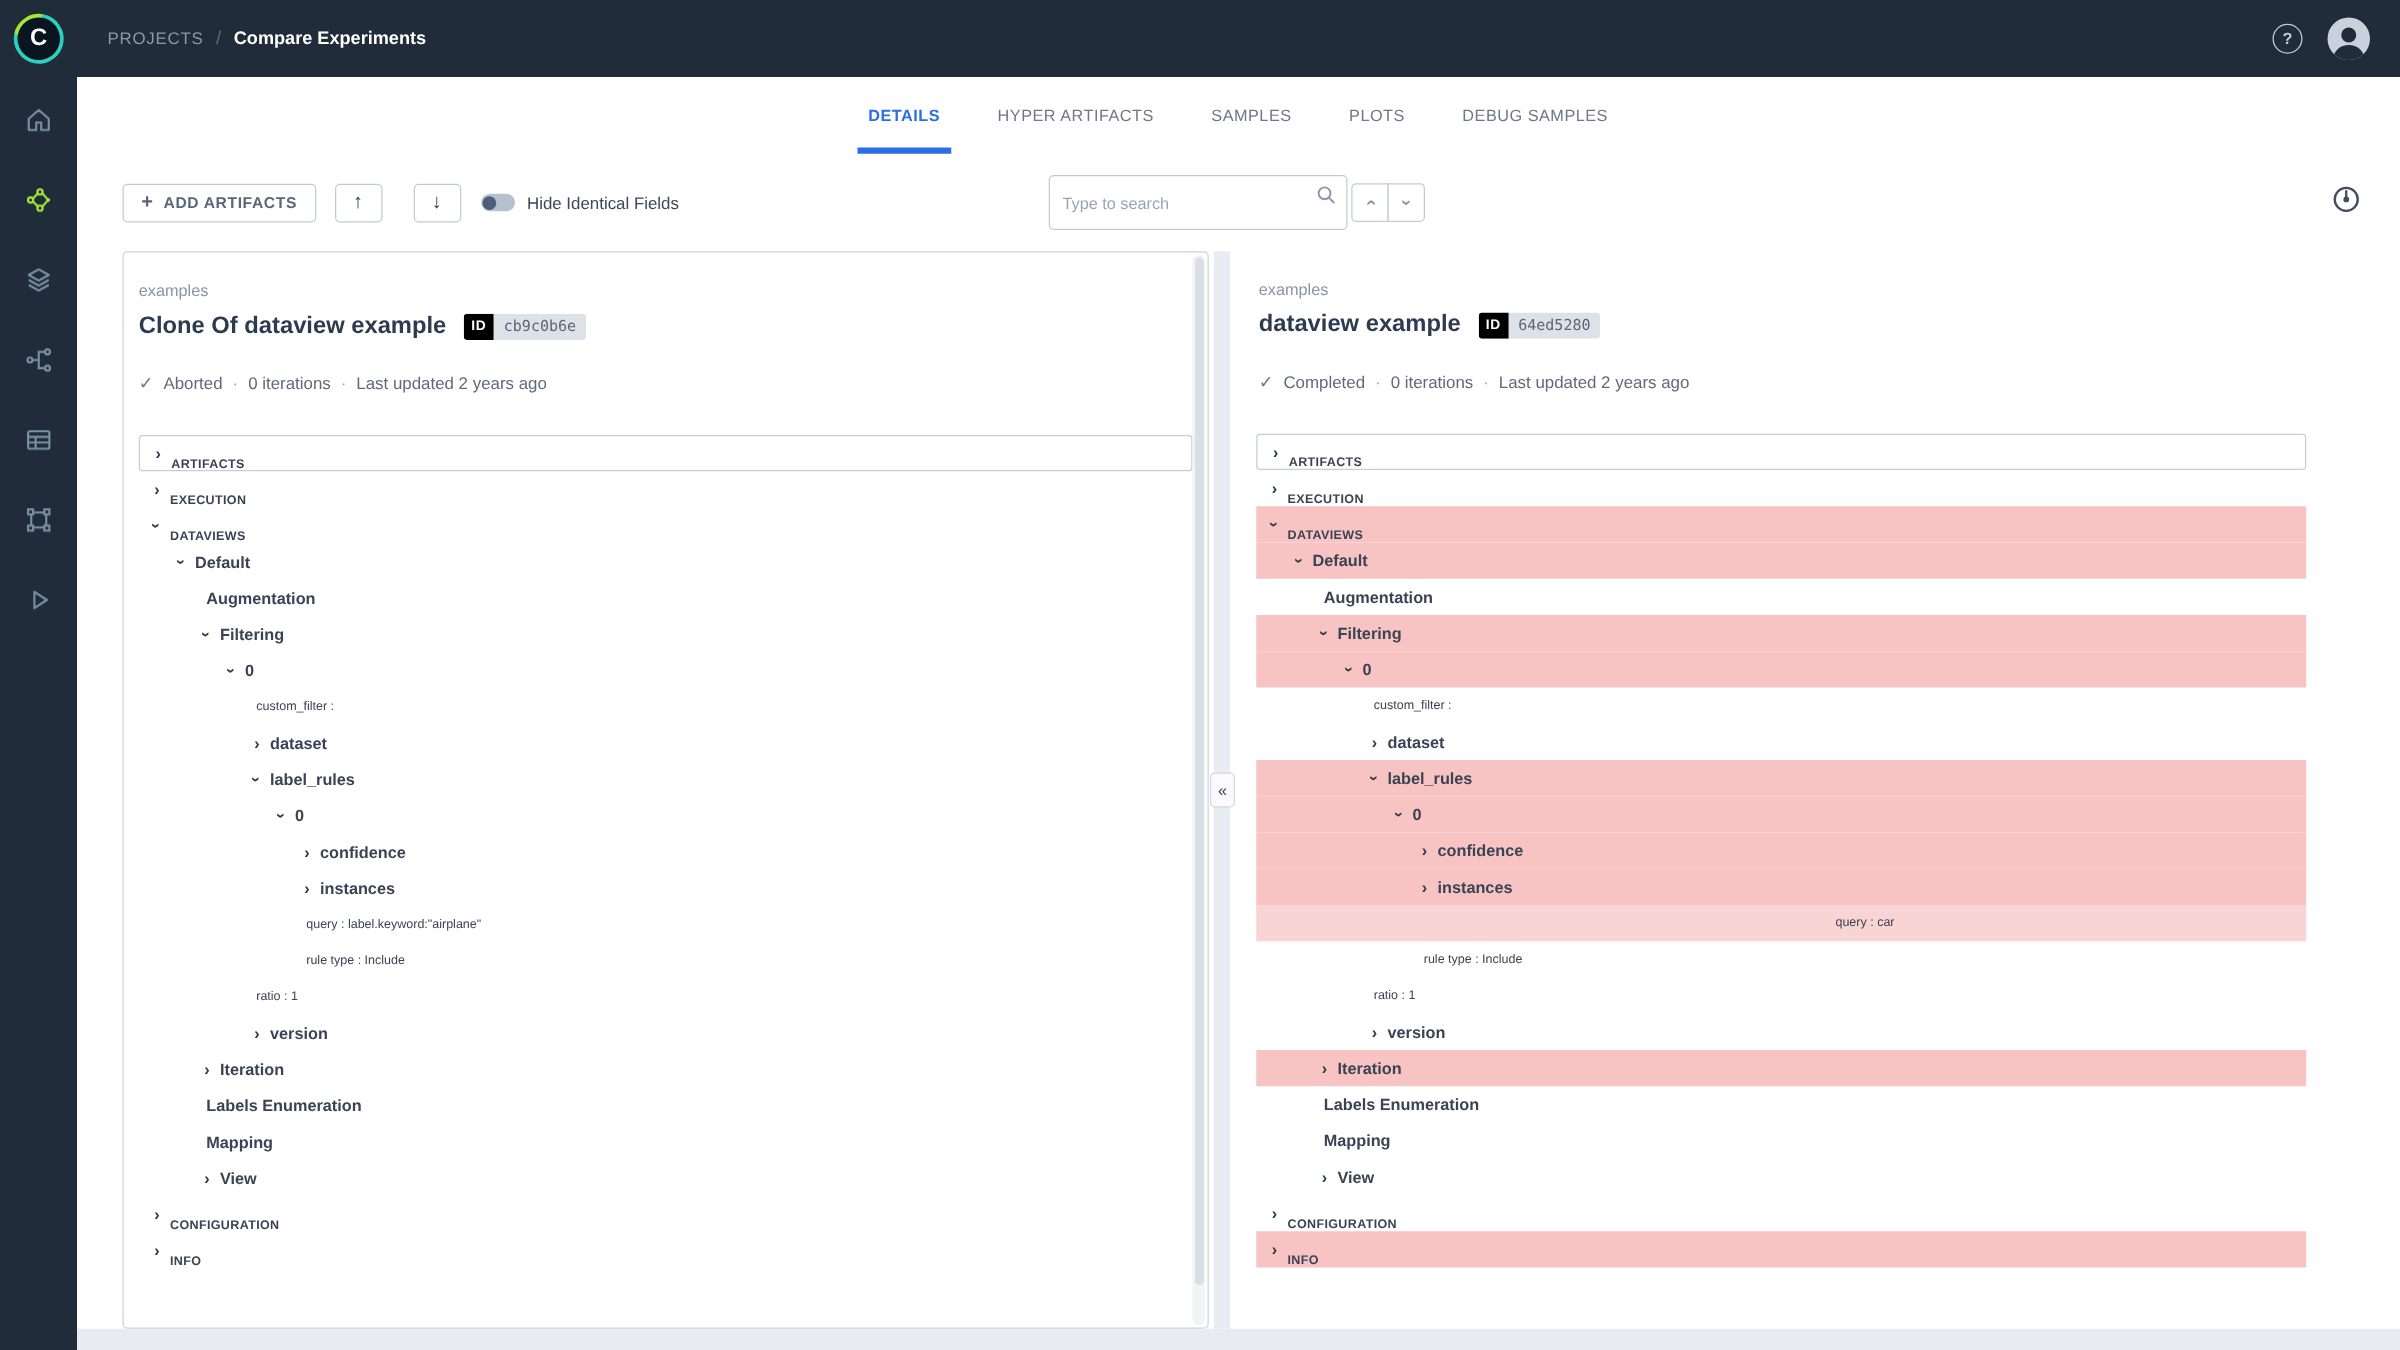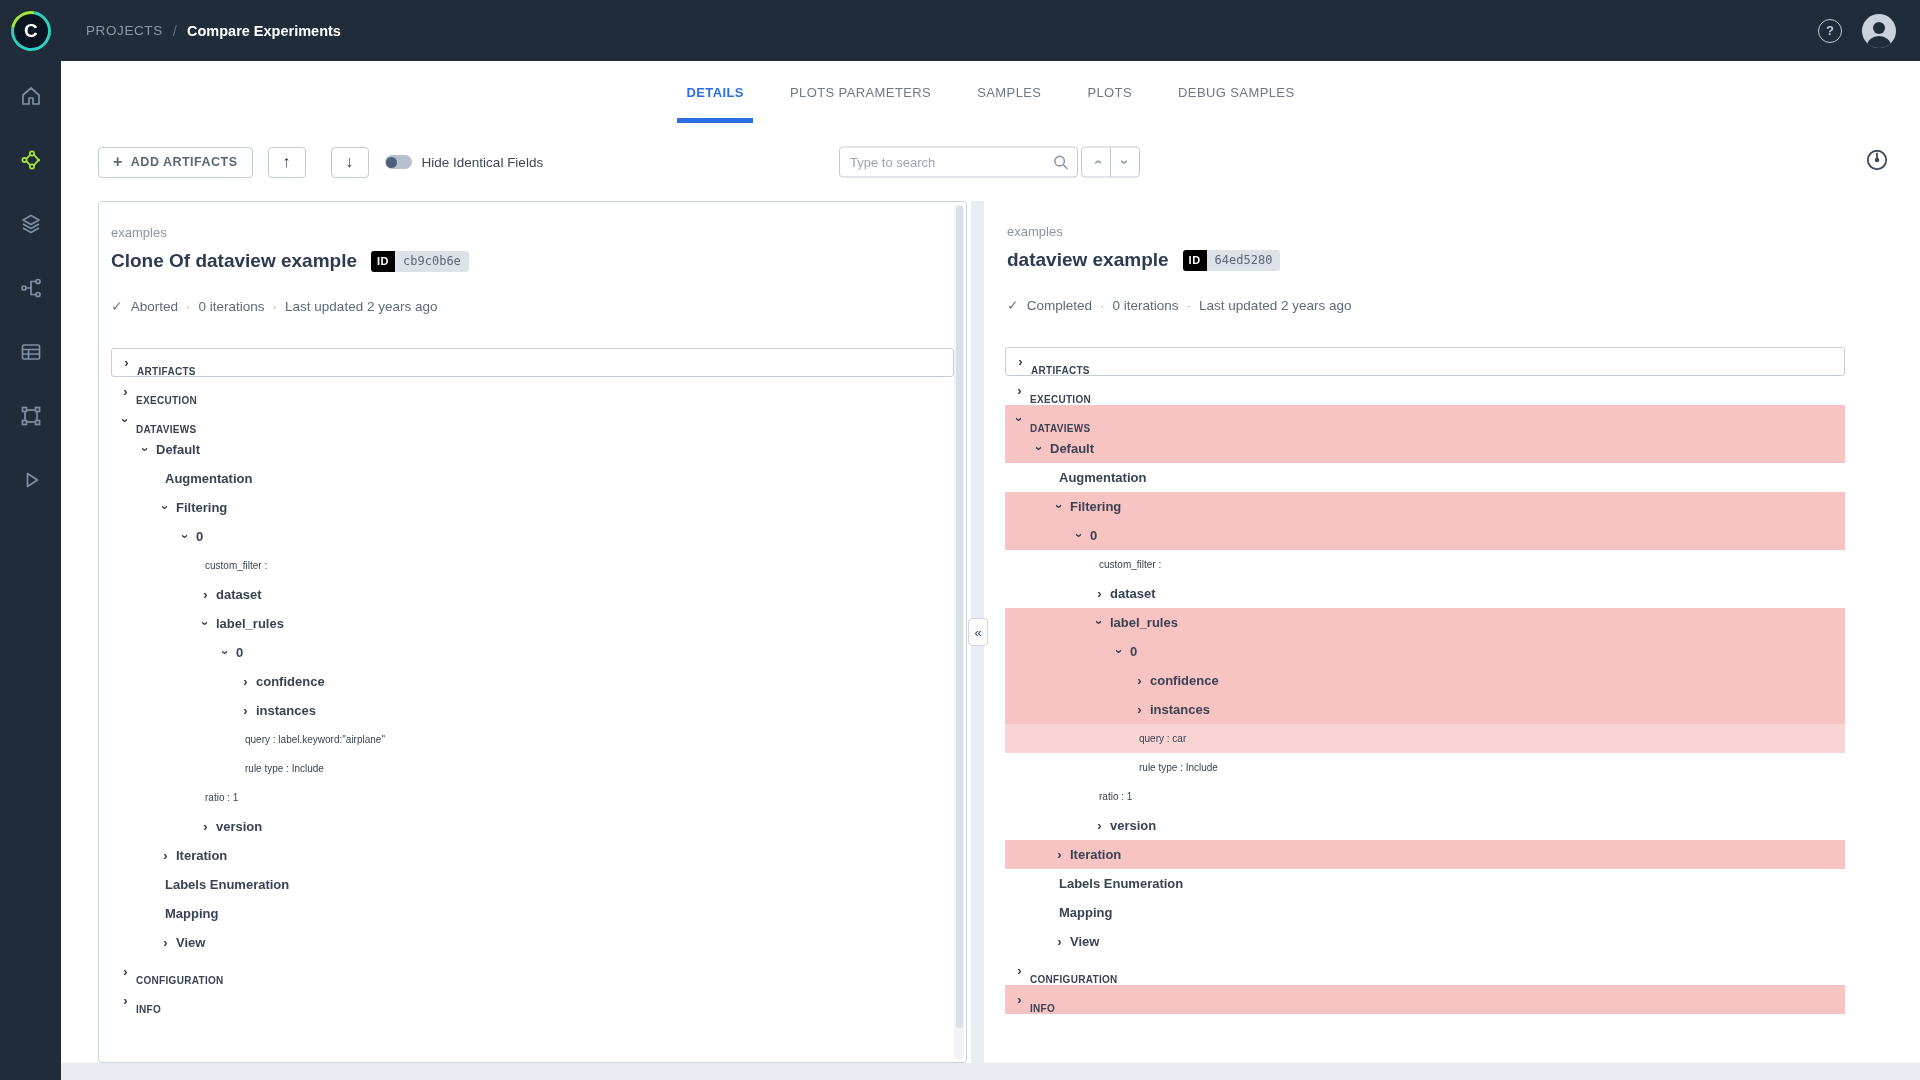--- a/index.html
+++ b/index.html
@@ -47,21 +47,21 @@
     color:#5b6779; font-family:"Liberation Sans",sans-serif; font-size:12.5px; font-weight:600;
     letter-spacing:.5px; display:inline-flex; align-items:center; gap:8px; padding:0 14px; cursor:pointer; }
   .btn .plus { font-size:16px; font-weight:700; color:#5b6779; }
   .btn-sq { width:38px; justify-content:center; padding:0; font-size:16px; color:#33405a; font-weight:700; }
   .mr15 { margin-right:15px; } .mr25 { margin-right:25px; } .mr16 { margin-right:16px; }
   .toggle { width:27px; height:14px; border-radius:7px; background:#b6c0ce; position:relative; cursor:pointer; }
   .toggle .knob { position:absolute; left:1.5px; top:1.5px; width:11px; height:11px;
     border-radius:50%; background:#4e5e78; }
   .toggle-label { margin-left:10px; font-size:13.5px; color:#3d4758; }
   .searchwrap { position:absolute; left:778px; top:50%; transform:translateY(-50%); width:239px; }
-  .searchwrap input { width:100%; height:31px; border:1px solid #c3cad6; border-radius:4px;
+  .searchwrap input { width:100%; height:44px; border:1px solid #c3cad6; border-radius:4px;
     padding:0 32px 0 10px; font-size:13px; color:#3d4758; outline:none;
     font-family:"Liberation Sans",sans-serif; }
   .searchwrap input::placeholder { color:#9aa5b4; }
   .search-ic { position:absolute; right:8px; top:6px; }
   .navgroup { position:absolute; left:1020px; top:50%; transform:translateY(-50%); display:flex; }
   .navbtn { width:30px; height:31px; background:#fff; border:1px solid #c3cad6;
     display:flex; align-items:center; justify-content:center; color:#8a97ad; cursor:pointer; }
   .navbtn.first { border-radius:4px 0 0 4px; }
   .navbtn.last { border-radius:0 4px 4px 0; margin-left:-1px; }
   .nav-chev { display:inline-block; font-weight:700; font-size:15px; line-height:1; }
@@ -187,21 +187,21 @@
     <svg width="24" height="24" viewBox="0 0 24 24" fill="none" stroke="#7e8ea3" stroke-width="1.7" stroke-linejoin="round">
       <path d="M8.5 5.5 L18.5 12 L8.5 18.5 Z"></path>
     </svg>
   </div>
 </aside>
 
 <main class="main">
 
   <div class="tabsbar">
       <div class="tab active">DETAILS</div>
-      <div class="tab">PLOTS PARAMETERS</div>
+      <div class="tab">HYPER ARTIFACTS</div>
       <div class="tab">SAMPLES</div>
       <div class="tab">PLOTS</div>
       <div class="tab">DEBUG SAMPLES</div>
     </div>
 
   <div class="toolbar">
     <button class="btn mr15">
       <span class="plus">+</span>
       <span>ADD ARTIFACTS</span>
     </button>
@@ -421,21 +421,21 @@
             <span class="lab">0</span>
           </div>
           <div class="trow group diff" style="padding-left: 128px;">
             <span class="chev">›</span>
             <span class="lab">confidence</span>
           </div>
           <div class="trow group diff" style="padding-left: 128px;">
             <span class="chev">›</span>
             <span class="lab">instances</span>
           </div>
-          <div class="trow value diff-light" style="padding-left: 134px;">
+          <div class="trow value diff-light" style="padding-left: 134px; justify-content: center;">
             <span class="lab">query : car</span>
           </div>
           <div class="trow value" style="padding-left: 134px;">
             <span class="lab">rule type : Include</span>
           </div>
           <div class="trow value" style="padding-left: 94px;">
             <span class="lab">ratio : 1</span>
           </div>
           <div class="trow group" style="padding-left: 88px;">
             <span class="chev">›</span>

